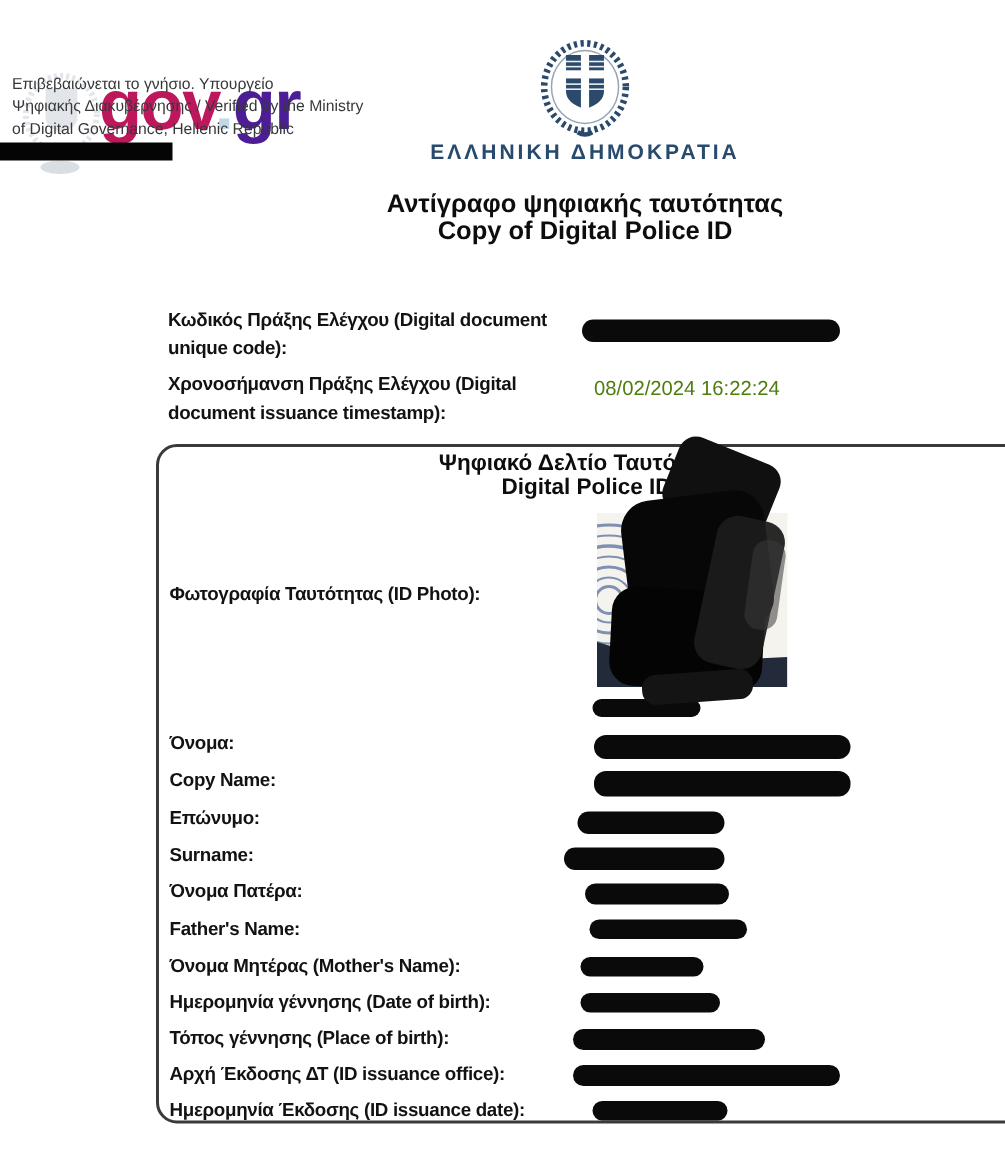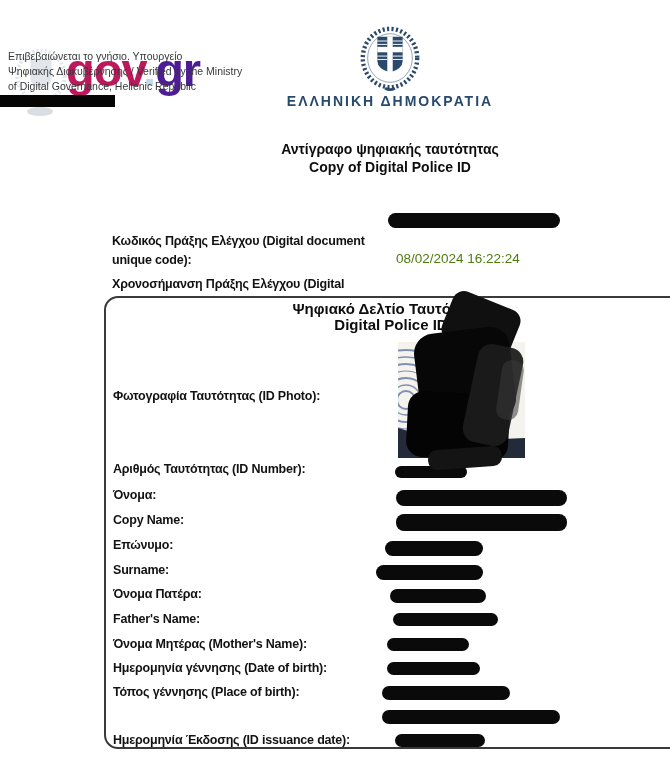--- a/index.html
+++ b/index.html
@@ -29,28 +29,28 @@
   .wm-bar { position:absolute; left:0; top:95px; width:115px; height:12px; background:#050505; z-index:3; }
   .wm-smudge { position:absolute; left:27px; top:107px; width:26px; height:9px; background:#b9c2cc; opacity:.55; border-radius:50%; z-index:2; }
 
   
   .emblem { position:absolute; left:352px; top:24px; }
   .republic {
     position:absolute; left:190px; top:93px; width:400px; text-align:center;
     font-size:14px; font-weight:bold; letter-spacing:2px; color:#274a6d;
   }
   .doc-title {
-    position:absolute; left:140px; top:140px; width:500px; text-align:center;
-    font-size:14px; font-weight:bold; line-height:18px; color:#0d0d0d;
+    position:absolute; left:140px; top:127px; width:500px; text-align:center;
+    font-size:17px; font-weight:bold; line-height:18px; color:#0d0d0d;
   }
   
   .meta-label {
     position:absolute; left:112px; width:256px;
     font-size:12.5px; font-weight:bold; line-height:19px; letter-spacing:-0.2px;
-    white-space:pre-line; color:#121212;margin-top:28px;
+    white-space:pre-line; color:#121212;
   }
   .redacted { position:absolute; background:#0a0a0a; border-radius:8px; }
   .meta-value {
     position:absolute; left:396px; top:251px;
     font-size:13.5px; color:#4d7c0f;
   }
   
   .card {
     position:absolute; left:104px; top:296px; width:590px; height:453px;
     border:2px solid #3a3a3a; border-radius:14px; background:#fff;
@@ -142,30 +142,30 @@
 
   <div class="blob" style="left:445px; top:299px; width:72px; height:52px; border-radius:12px; transform:rotate(22deg); background:#101010;"></div>
   <div class="blob" style="left:417px; top:330px; width:96px; height:92px; border-radius:20px; transform:rotate(-7deg);"></div>
   <div class="blob" style="left:407px; top:393px; width:102px; height:66px; border-radius:16px; transform:rotate(3deg); background:#040404;"></div>
   <div class="blob" style="left:470px; top:345px; width:46px; height:100px; border-radius:14px; transform:rotate(12deg); background:#1c1c1c; opacity:.94;"></div>
   <div class="blob" style="left:428px; top:448px; width:74px; height:20px; border-radius:9px; transform:rotate(-4deg); background:#141414;"></div>
   <div class="blob" style="left:499px; top:360px; width:22px; height:60px; border-radius:10px; transform:rotate(8deg); background:#3a3a3a; opacity:.55;"></div>
 
   <div class="row-label" style="top:389px;">Φωτογραφία Ταυτότητας (ID Photo):</div>
 
-  <div class="row-label" style="top:462px;">Αριθμός Ταυτότητας (ID Number):</div>
   <div class="row-label" style="top:488px;">Όνομα:</div>
   <div class="row-label" style="top:513px;">Copy Name:</div>
   <div class="row-label" style="top:538px;">Επώνυμο:</div>
   <div class="row-label" style="top:563px;">Surname:</div>
   <div class="row-label" style="top:587px;">Όνομα Πατέρα:</div>
   <div class="row-label" style="top:612px;">Father's Name:</div>
   <div class="row-label" style="top:637px;">Όνομα Μητέρας (Mother's Name):</div>
   <div class="row-label" style="top:661px;">Ημερομηνία γέννησης (Date of birth):</div>
   <div class="row-label" style="top:685px;">Τόπος γέννησης (Place of birth):</div>
+  <div class="row-label" style="top:709px;">Αρχή Έκδοσης ΔΤ (ID issuance office):</div>
   <div class="row-label" style="top:733px;text-align:right;">Ημερομηνία Έκδοσης (ID issuance date):</div>
 
   <div class="redacted" style="left:395px; top:466px; width:72px;  height:12px; z-index:2;"></div>
   <div class="redacted" style="left:396px; top:490px; width:171px; height:16px; z-index:2;"></div>
   <div class="redacted" style="left:396px; top:514px; width:171px; height:17px; z-index:2;"></div>
   <div class="redacted" style="left:385px; top:541px; width:98px;  height:15px; z-index:2;"></div>
   <div class="redacted" style="left:376px; top:565px; width:107px; height:15px; z-index:2;"></div>
   <div class="redacted" style="left:390px; top:589px; width:96px;  height:14px; z-index:2;"></div>
   <div class="redacted" style="left:393px; top:613px; width:105px; height:13px; z-index:2;"></div>
   <div class="redacted" style="left:387px; top:638px; width:82px;  height:13px; z-index:2;"></div>

